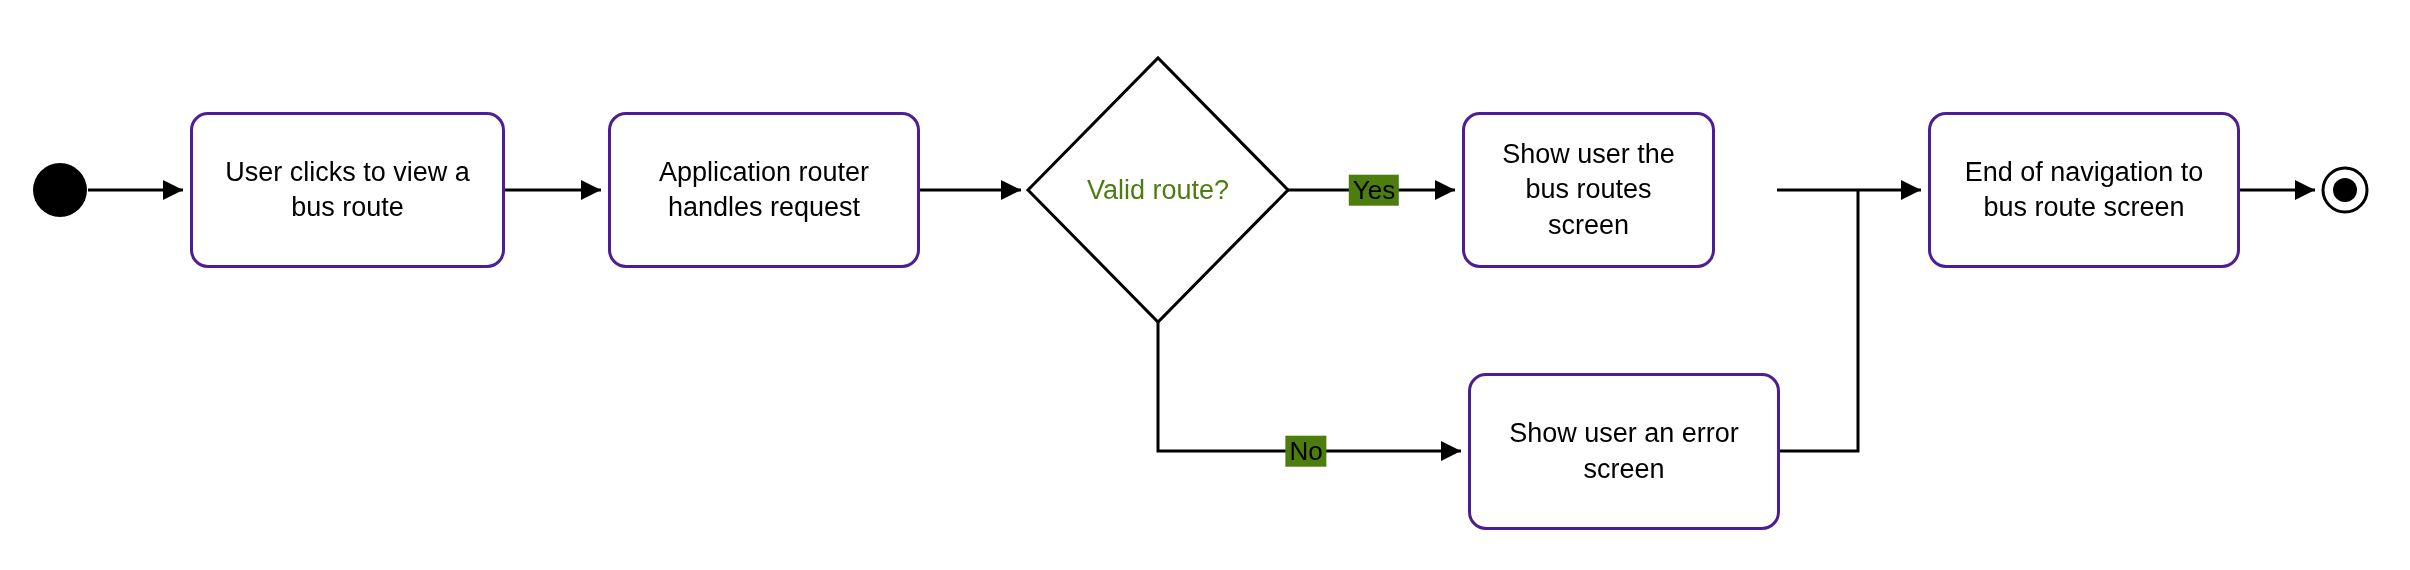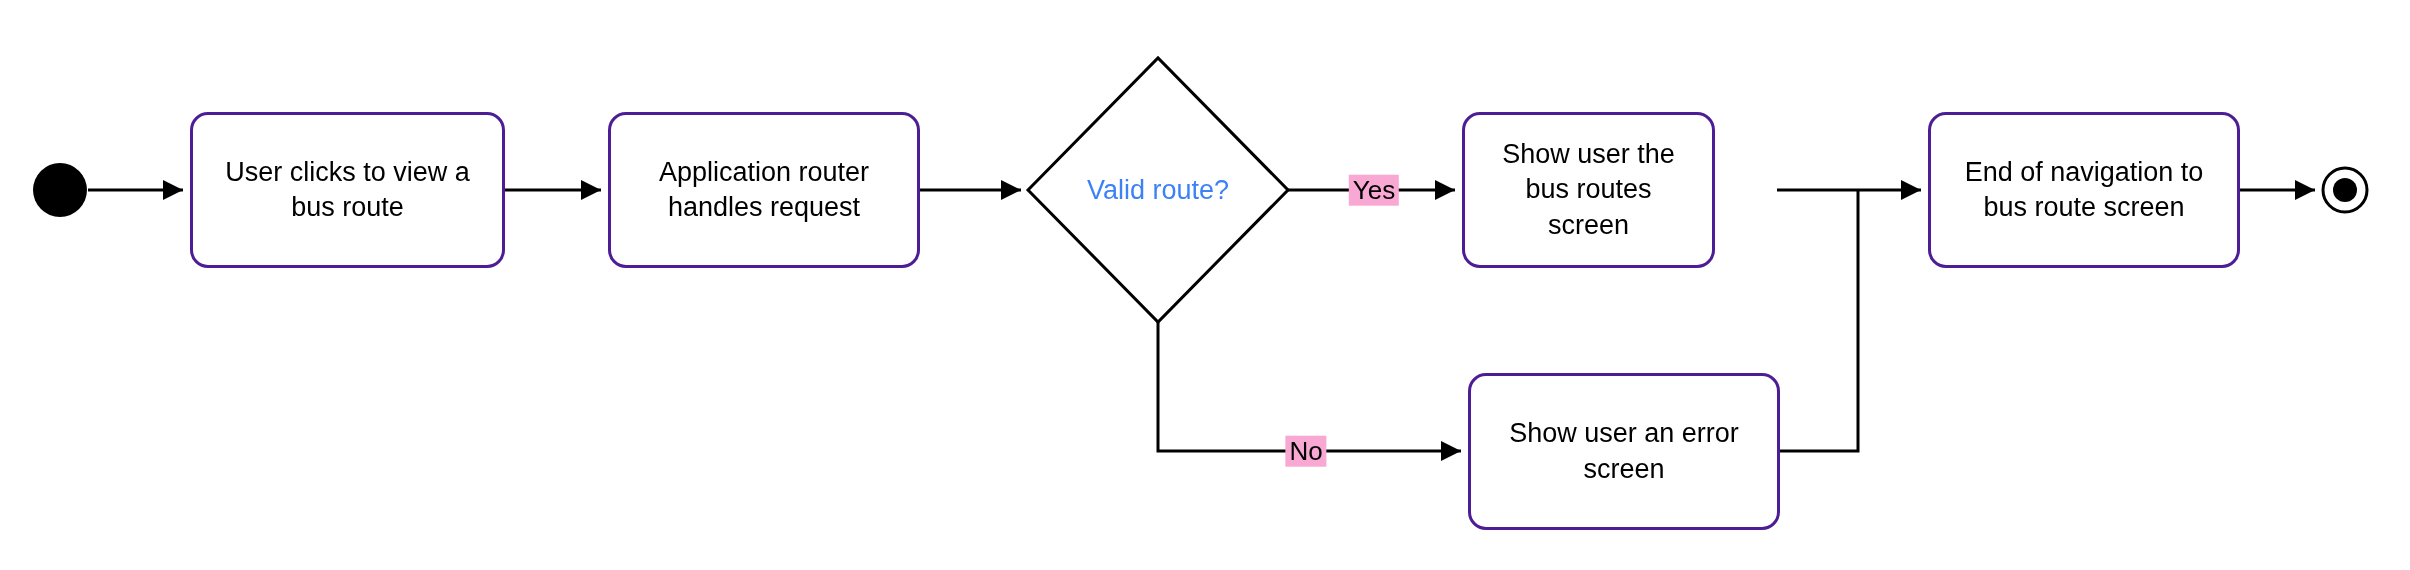--- a/index.html
+++ b/index.html
@@ -48,28 +48,28 @@
     position: absolute;
     left: 1028px;
     top: 58px;
     width: 260px;
     height: 264px;
     display: flex;
     align-items: center;
     justify-content: center;
     text-align: left;
     font-size: 27px;
-    color: #3b82f6;
+    color: #4d7c0f;
     z-index: 2;
     pointer-events: none;
   }
   .edge-label {
     position: absolute;
     transform: translate(-50%, -50%);
-    background: #f9a8d4;
+    background: #4d7c0f;
     padding: 1px 4px;
     font-size: 26px;
     color: #000000;
     z-index: 3;
     line-height: 1.1;
   }
   .edge-label-yes { left: 1374px; top: 190px; }
   .edge-label-no  { left: 1299px; top: 451px; margin-left: 7px; }
 </style>
 </head>

